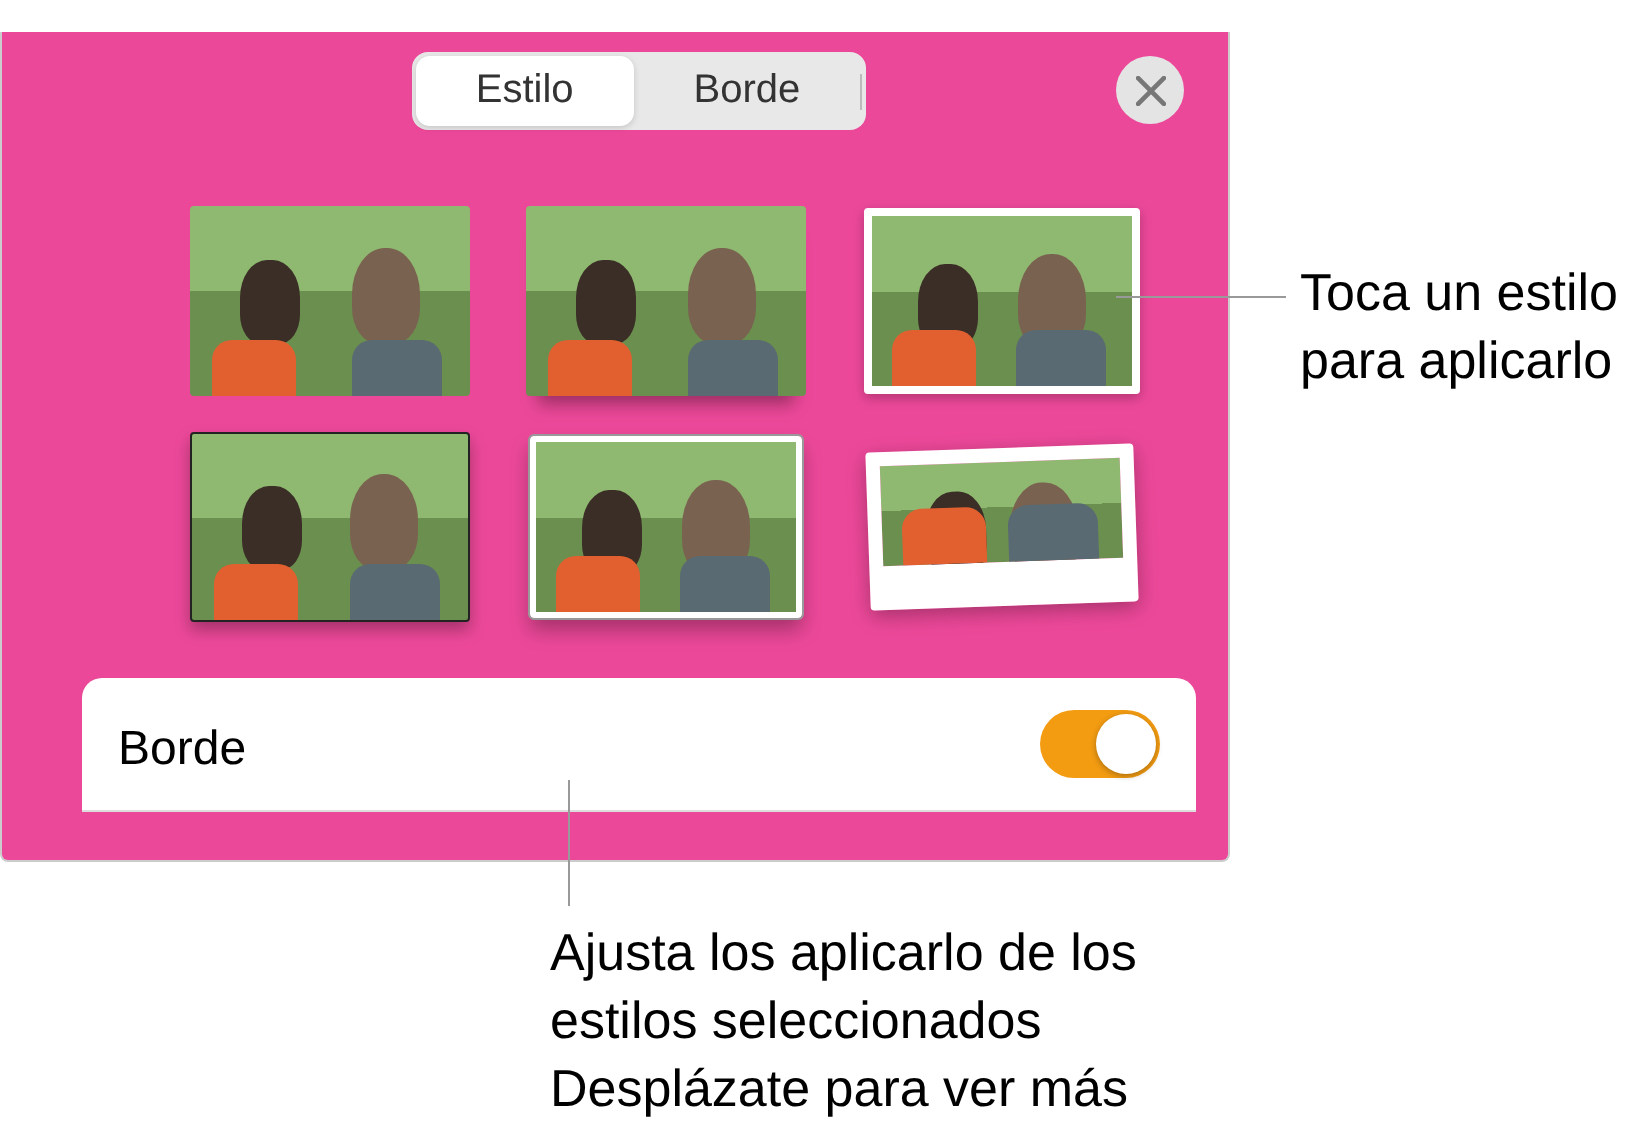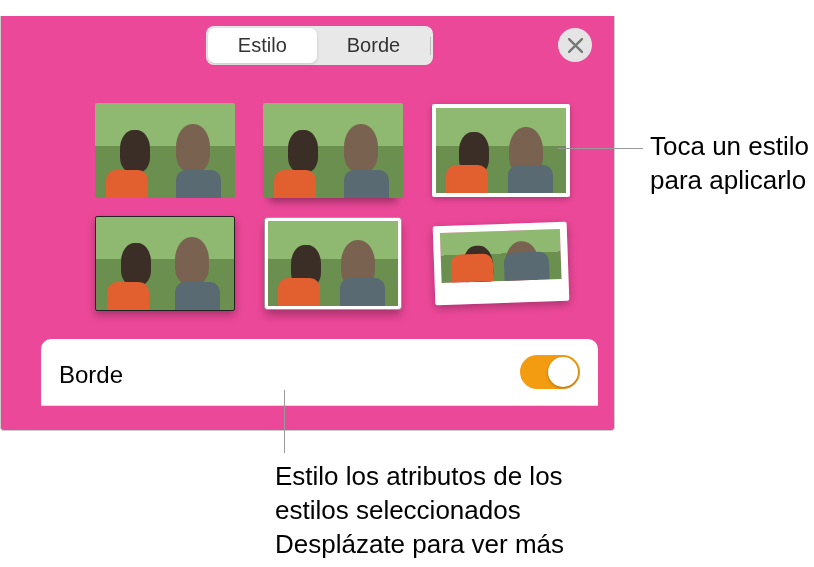--- a/index.html
+++ b/index.html
@@ -288,13 +288,13 @@
       <div class="toggle-knob"></div>
     </div>
   </div>
   <div class="divider-line"></div>
 </div>
 
 <div class="leader-line leader-1"></div>
 <div class="callout callout-1">Toca un estilo para aplicarlo</div>
 
 <div class="leader-line leader-2"></div>
-<div class="callout callout-2">Estilo los atributos de los estilos seleccionados Desplázate para ver más</div>
+<div class="callout callout-2">Ajusta los aplicarlo de los estilos seleccionados Desplázate para ver más</div>
 
 </body></html>

